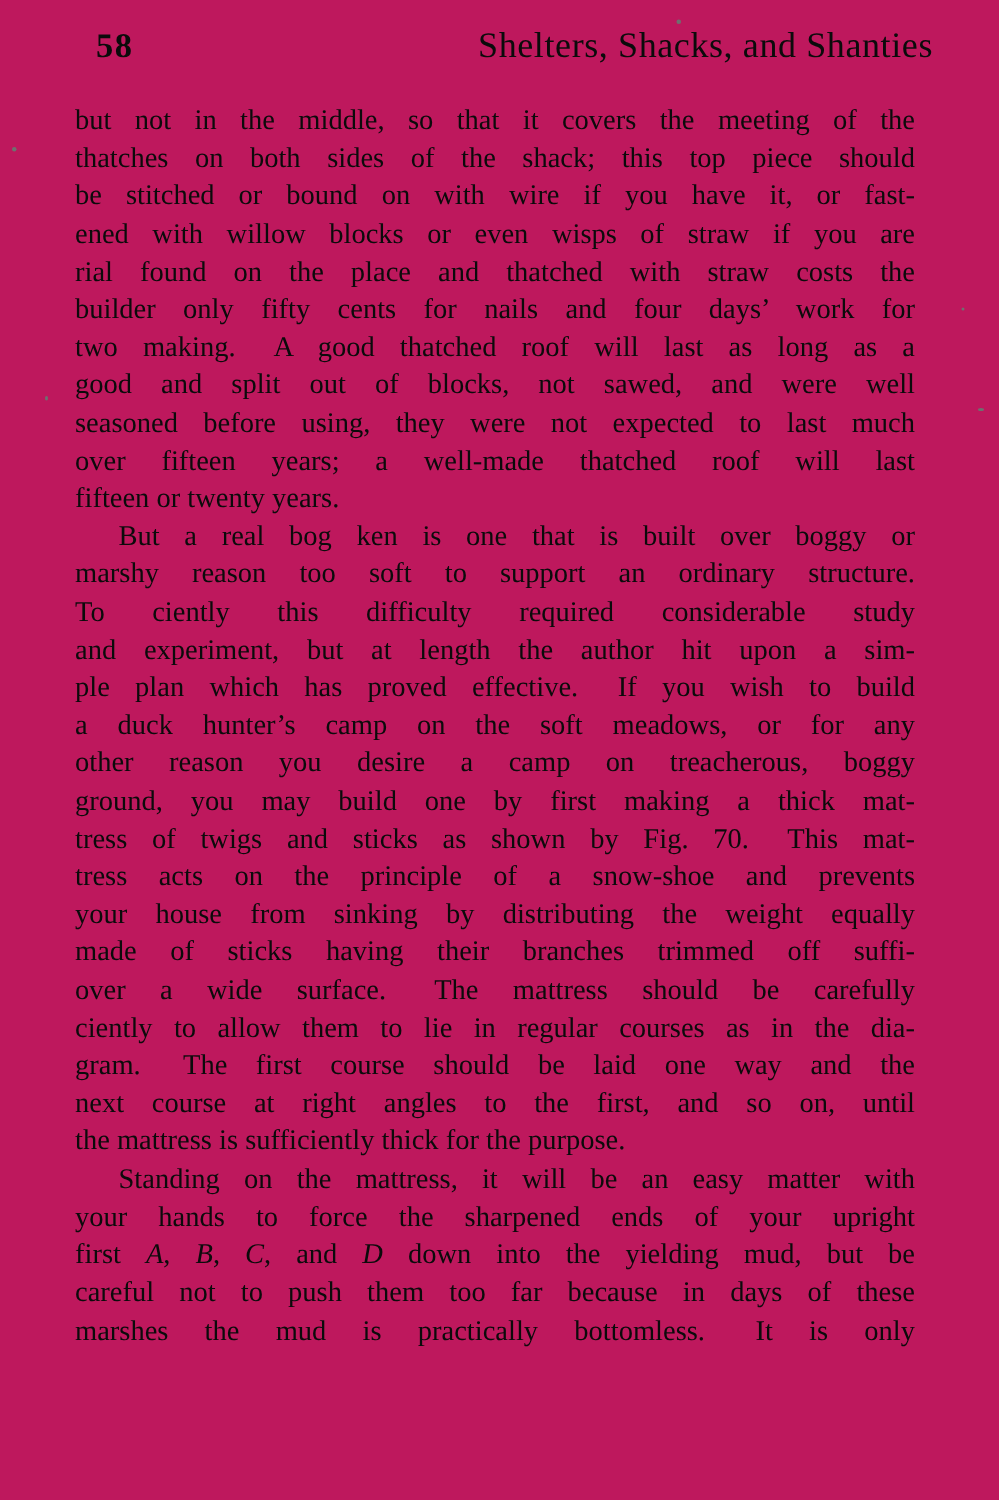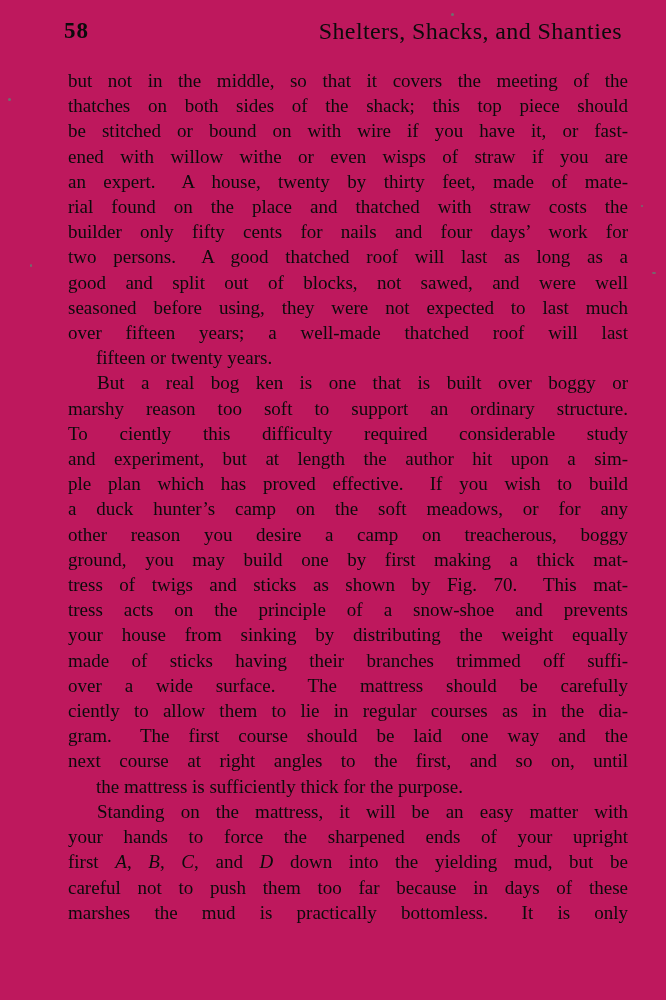--- a/index.html
+++ b/index.html
@@ -29,31 +29,31 @@
   }
   .running-title {
     position: absolute;
     left: 0; right: 0; top: 0;
     text-align: right;
     font-size: 24px;
     letter-spacing: 0.4px;
   }
   .body-text {
     position: absolute;
-    top: 68px; left: 68px; width: 560px;
+    top: 68px; left: 50px; width: 560px;
     font-size: 19px;
     line-height: 25.2px;
   }
   .para { margin: 0; }
   .para.indent .line:first-child { text-indent: 29px; }
   .line {
     text-align: justify;
     text-align-last: justify;
   }
-  .line.endline { text-align-last: left; margin-left: 28px; }
+  .line.endline { text-align-last: left; }
   .it { font-style: italic; }
   .speck {
     position: absolute;
     background: #6f6f6f;
     border-radius: 50%;
   }
 </style>
 </head>
 <body>
 
@@ -61,25 +61,24 @@
   <div class="header">
     <span class="page-number">58</span>
     <span class="running-title">Shelters, Shacks, and Shanties</span>
   </div>
 
   <div class="body-text">
       <div class="para">
         <div class="line">but not in the middle, so that it covers the meeting of the</div>
         <div class="line">thatches on both sides of the shack; this top piece should</div>
         <div class="line">be stitched or bound on with wire if you have it, or fast-</div>
-        <div class="line">ened with willow withe or even wisps of straw if you are</div>
-        <div class="line">an expert.  A house, twenty by thirty feet, made of mate-</div>
+        <div class="line">ened with willow blocks or even wisps of straw if you are</div>
         <div class="line">rial found on the place and thatched with straw costs the</div>
         <div class="line">builder only fifty cents for nails and four days’ work for</div>
-        <div class="line">two persons.  A good thatched roof will last as long as a</div>
+        <div class="line">two making.  A good thatched roof will last as long as a</div>
         <div class="line">good and split out of blocks, not sawed, and were well</div>
         <div class="line">seasoned before using, they were not expected to last much</div>
         <div class="line">over fifteen years; a well-made thatched roof will last</div>
         <div class="line endline">fifteen or twenty years.</div>
       </div>
       <div class="para indent">
         <div class="line">But a real bog ken is one that is built over boggy or</div>
         <div class="line">marshy reason too soft to support an ordinary structure.</div>
         <div class="line">To ciently this difficulty required considerable study</div>
         <div class="line">and experiment, but at length the author hit upon a sim-</div>

